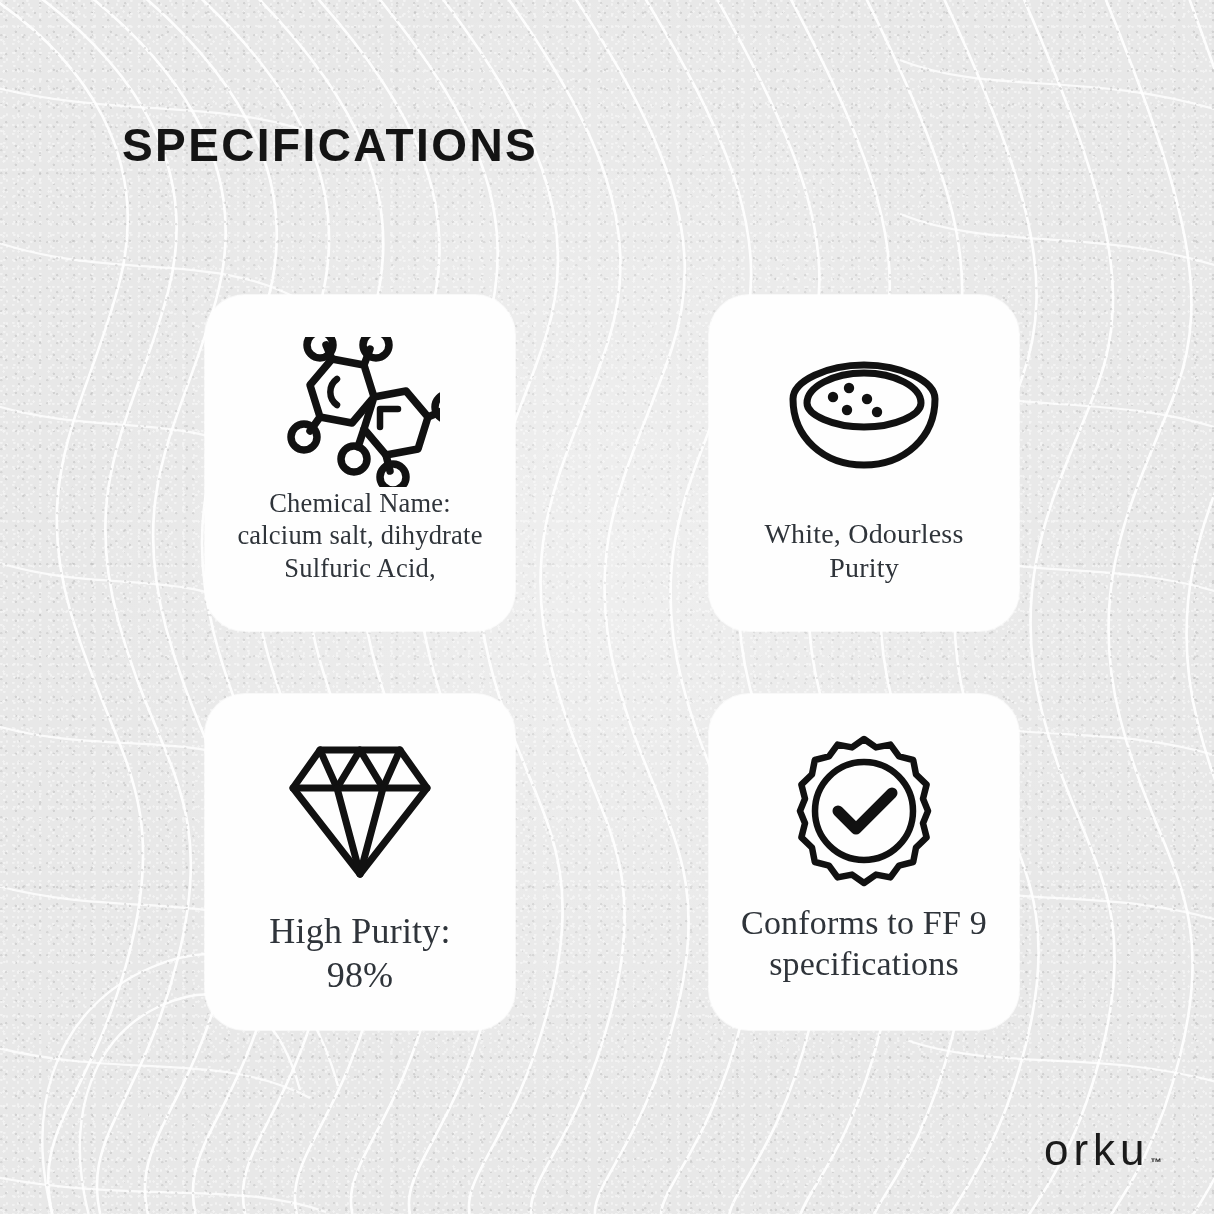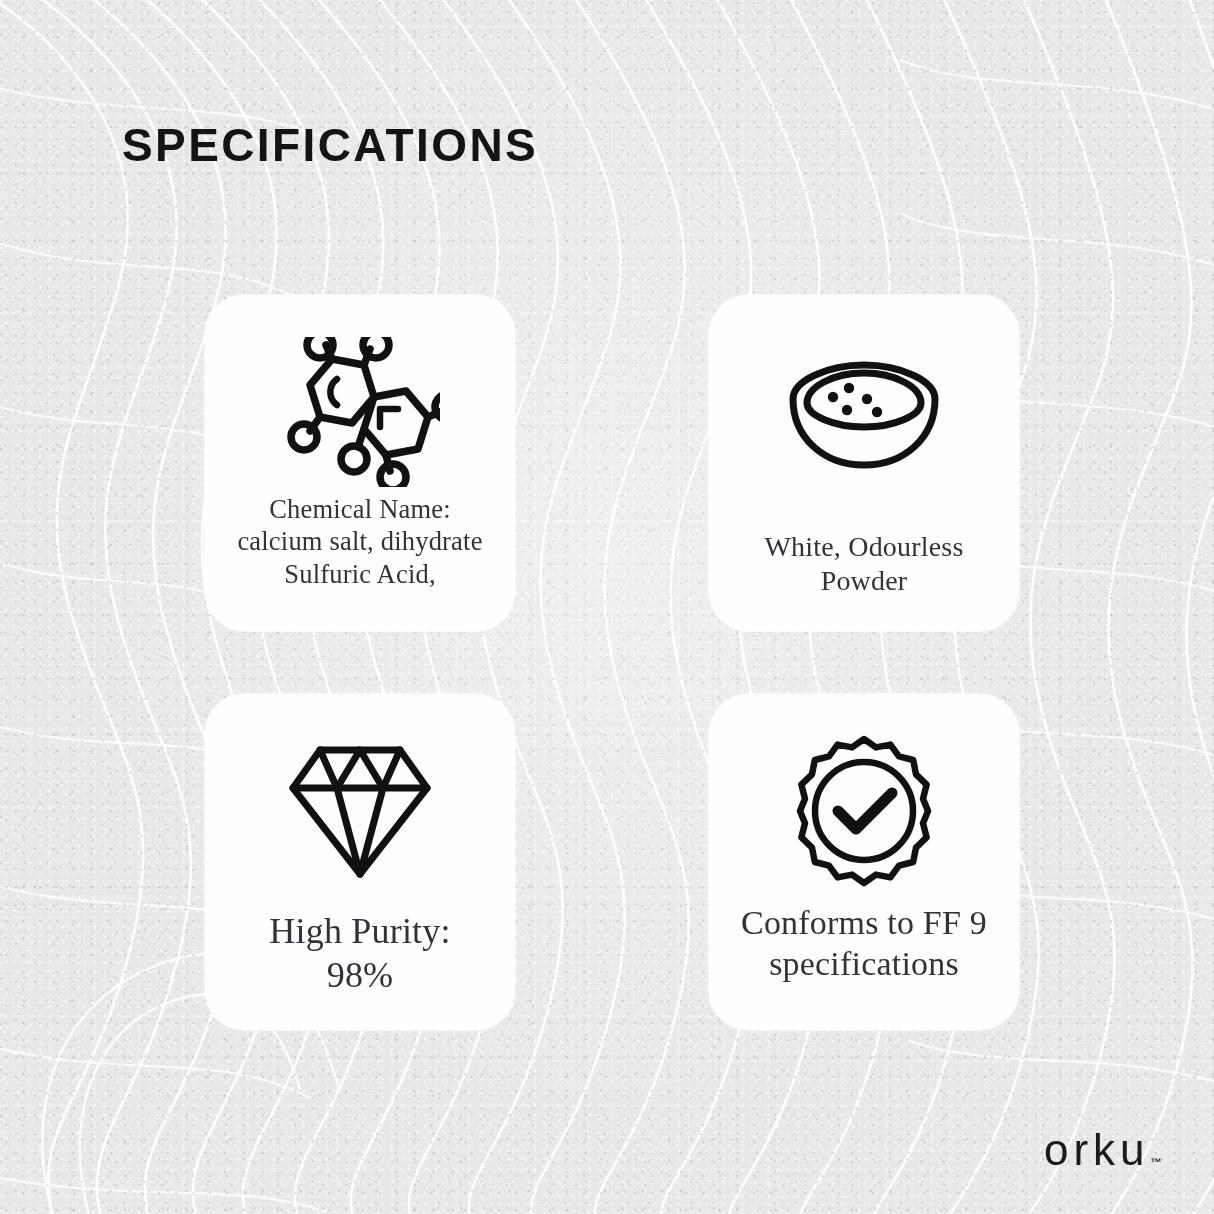--- a/index.html
+++ b/index.html
@@ -74,35 +74,34 @@
 
   .card-icon {
     height:150px;
     display:flex;
     align-items:center;
     justify-content:center;
   }
   .card-icon svg { display:block; }
 
   .card-caption {
-    margin-top:6px;
     width:100%;
     padding:0 8px;
     text-align:center;
     font-family:"Liberation Serif", serif;
     font-size:27px;
     line-height:1.22;
     color:#2f343a;
     letter-spacing:.2px;
   }
   .card-caption .line { display:block; white-space:nowrap; }
 
   
   #card-chemical .card-caption { font-size:26.5px; }
-  #card-appearance .card-caption { font-size:28px; margin-top:43px; }
+  #card-appearance .card-caption { font-size:28px; margin-top:30px; }
   #card-purity .card-caption { font-size:36px; margin-top:24px; }
   #card-conformance .card-caption { font-size:34px; margin-top:16px; }
 
   
   #brand-logo {
     position:absolute;
     right:52px; bottom:42px;
     display:flex;
     align-items:flex-end;
   }
@@ -228,21 +227,21 @@
 
           <circle cx="70" cy="41" r="5.2" fill="#111111" stroke="none"></circle>
           <circle cx="54" cy="50" r="5.2" fill="#111111" stroke="none"></circle>
           <circle cx="88" cy="52" r="5.2" fill="#111111" stroke="none"></circle>
           <circle cx="68" cy="63" r="5.2" fill="#111111" stroke="none"></circle>
           <circle cx="98" cy="65" r="5.2" fill="#111111" stroke="none"></circle>
         </svg>
       </div>
       <div class="card-caption">
         <span class="line">White, Odourless</span>
-        <span class="line">Powder</span>
+        <span class="line">Purity</span>
       </div>
     </div>
 
     <div class="spec-card" id="card-purity">
       <div class="card-icon">
         <svg width="146" height="142" viewBox="0 0 146 142" fill="none" stroke="#111111" stroke-width="7" stroke-linecap="round" stroke-linejoin="round">
 
           <path d="M33 10 L113 10 L140 48 L73 134 L6 48 Z"></path>
 
           <path d="M6 48 L140 48"></path>

